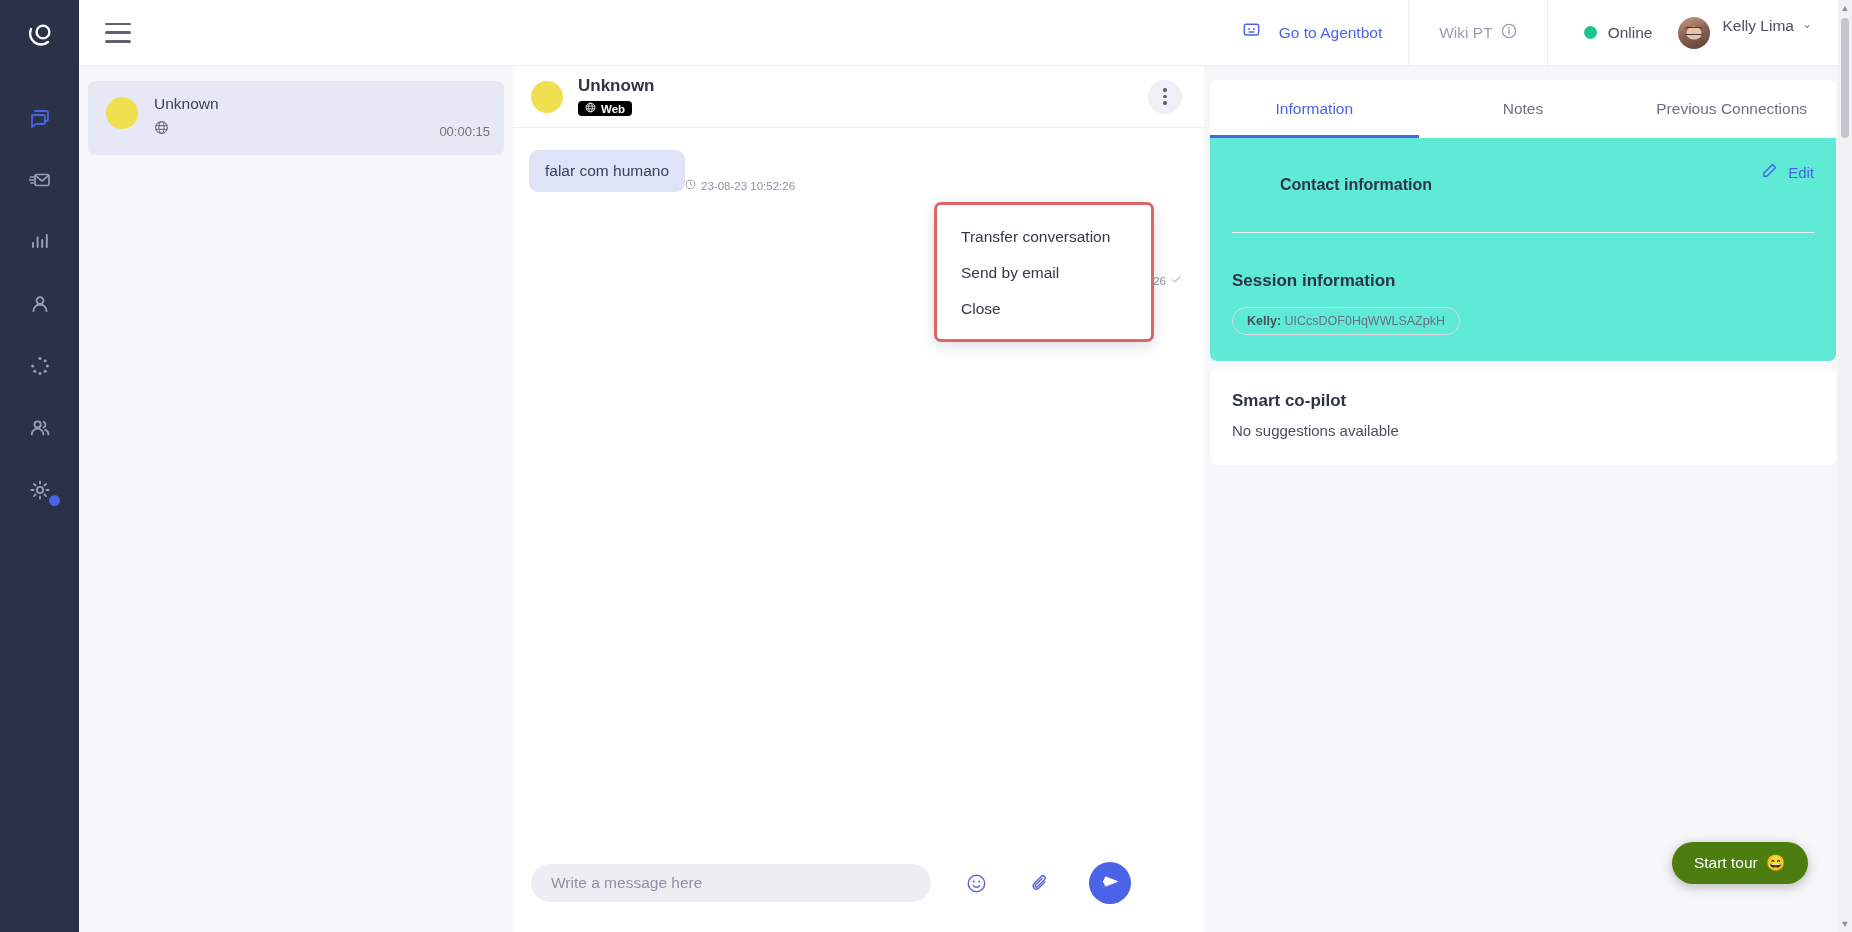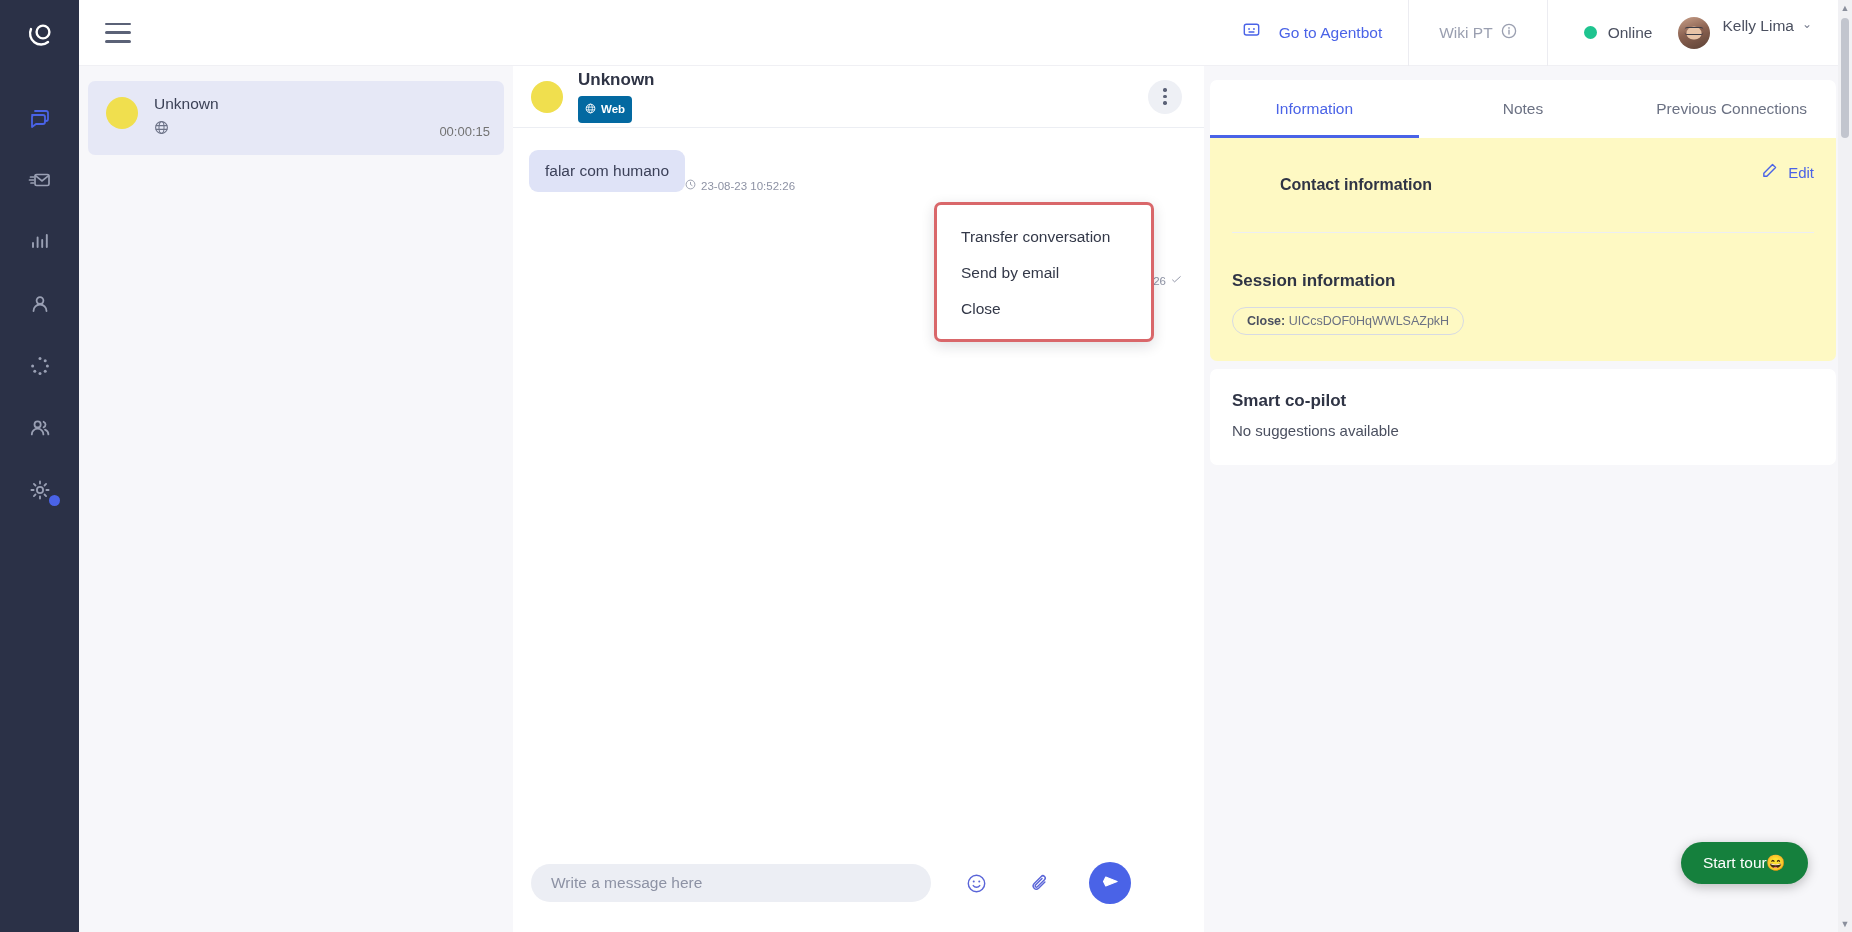--- a/index.html
+++ b/index.html
@@ -92,22 +92,22 @@
   .chat { flex: 1 1 auto; display: flex; flex-direction: column; background: #ffffff; min-width: 0; position: relative; }
   .chat-head {
     height: 62px; flex: 0 0 62px; display: flex; align-items: center;
     padding: 0 22px 0 18px; border-bottom: 1px solid #eceef3; background:#fff;
   }
   .chat-avatar { width: 32px; height: 32px; border-radius: 50%; background: #f0df4e; flex:0 0 32px; }
   .chat-head-text { margin-left: 15px; flex: 1 1 auto; }
   .chat-title { font-size: 17px; color: #2f3445; font-weight: 600; line-height: 1.15; }
   .chan-badge {
     display: inline-flex; align-items: center; gap: 5px;
-    background: #0369a1; color: #fff; font-size: 11.5px; font-weight: 700;
-    border-radius: 4px; padding: 7px 7px; margin-top: 6px;
+    background: #000000; color: #fff; font-size: 11.5px; font-weight: 700;
+    border-radius: 4px; padding: 1px 7px; margin-top: 6px;
   }
   .kebab {
     width: 34px; height: 34px; border-radius: 50%; background: #eef0f5;
     display: flex; flex-direction: column; align-items: center; justify-content: center;
     gap: 3px; cursor: pointer; flex: 0 0 34px;
   }
   .kebab i { width: 3.4px; height: 3.4px; background: #5b6277; border-radius: 50%; display:block; }
 
   .chat-body { flex: 1 1 auto; padding: 22px 22px 0 16px; overflow: hidden; position: relative; }
   .msg-in { display: inline-flex; align-items: flex-start; }
@@ -166,41 +166,41 @@
   }
   .tab {
     flex: 1 1 0; display: flex; align-items: center; justify-content: center;
     font-size: 15.5px; color: #6b7183; cursor: pointer; position: relative;
   }
   .tab.active { color: #4a63e7; }
   .tab.active::after {
     content: ""; position: absolute; left: 0; right: 0; bottom: 0;
     height: 3px; background: #4a63e7;
   }
-  .panel-card { background: #fef9c3; border-radius: 0 0 7px 7px; padding: 0 22px 0 22px; }
+  .panel-card { background: #5eead4; border-radius: 0 0 7px 7px; padding: 0 22px 0 22px; }
   .edit-row { display: flex; justify-content: flex-end; padding-top: 24px; }
   .edit-link { display: flex; align-items: center; gap: 10px; color: #4a63e7; font-size: 15px; cursor: pointer; }
   .sect-title { font-size: 16px; font-weight: 700; color: #2f3445; margin-top: -6px; margin-left: 48px; }
   .hr { height: 1px; background: #eceef3; margin-top: 38px; }
   .sect-title-2 { font-size: 17px; font-weight: 700; color: #2f3445; padding-top: 38px; }
   .chip {
     display: inline-block; margin-top: 16px; margin-bottom: 26px;
     border: 1px solid #d7dae3; border-radius: 14px;
     padding: 6px 14px; font-size: 12.5px; color: #6b7183;
   }
   .chip b { color: #4b5060; }
   .copilot-card { background: #fff; border-radius: 7px; margin-top: 8px; padding: 22px 22px 26px 22px; }
   .copilot-title { font-size: 17px; font-weight: 700; color: #2f3445; }
   .copilot-sub { font-size: 15px; color: #4b5060; margin-top: 11px; }
 
   
   .start-tour {
     position: absolute; right: 44px; bottom: 48px;
-    background: #15803d; color: #fff; border-radius: 22px;
-    padding: 12px 22px; font-size: 15.5px; display: flex; align-items: flex-end; 
+    background: #4d7c0f; color: #fff; border-radius: 22px;
+    padding: 12px 22px; font-size: 15.5px; display: flex; align-items: flex-end; gap: 9px;
     cursor: pointer; box-shadow: 0 3px 12px rgba(0,0,0,.25); z-index: 70;
   }
 
   
   .pagescroll { position: absolute; right: 0; top: 0; width: 14px; height: 932px; background: #f1f1f4; z-index: 80; }
   .pagescroll-arrow { width: 14px; height: 16px; display: flex; align-items: center; justify-content: center; color: #8a8f9c; font-size: 9px; }
   .pagescroll-thumb { position: absolute; top: 18px; left: 3px; width: 8px; height: 120px; border-radius: 4px; background: #c2c5ce; }
   .pagescroll-arrow.bottom { position: absolute; bottom: 0; }
 </style>
 </head>
@@ -451,21 +451,21 @@
                   <path d="M12.2 2.6 15.4 5.8 6.2 15H3v-3.2l9.2-9.2Z" stroke="#4a63e7" stroke-width="1.5" stroke-linejoin="round"></path>
                 </svg>
               </span>
               <span>Edit</span>
             </span>
           </div>
           <div class="sect-title">Contact information</div>
           <div class="hr"></div>
           <div class="sect-title-2">Session information</div>
           <div class="chip">
-            <b>Close:</b>
+            <b>Kelly:</b>
             <span>UICcsDOF0HqWWLSAZpkH</span>
           </div>
         </div>
 
         <div class="copilot-card">
           <div class="copilot-title">Smart co-pilot</div>
           <div class="copilot-sub">No suggestions available</div>
         </div>
       </aside>
     </div>

